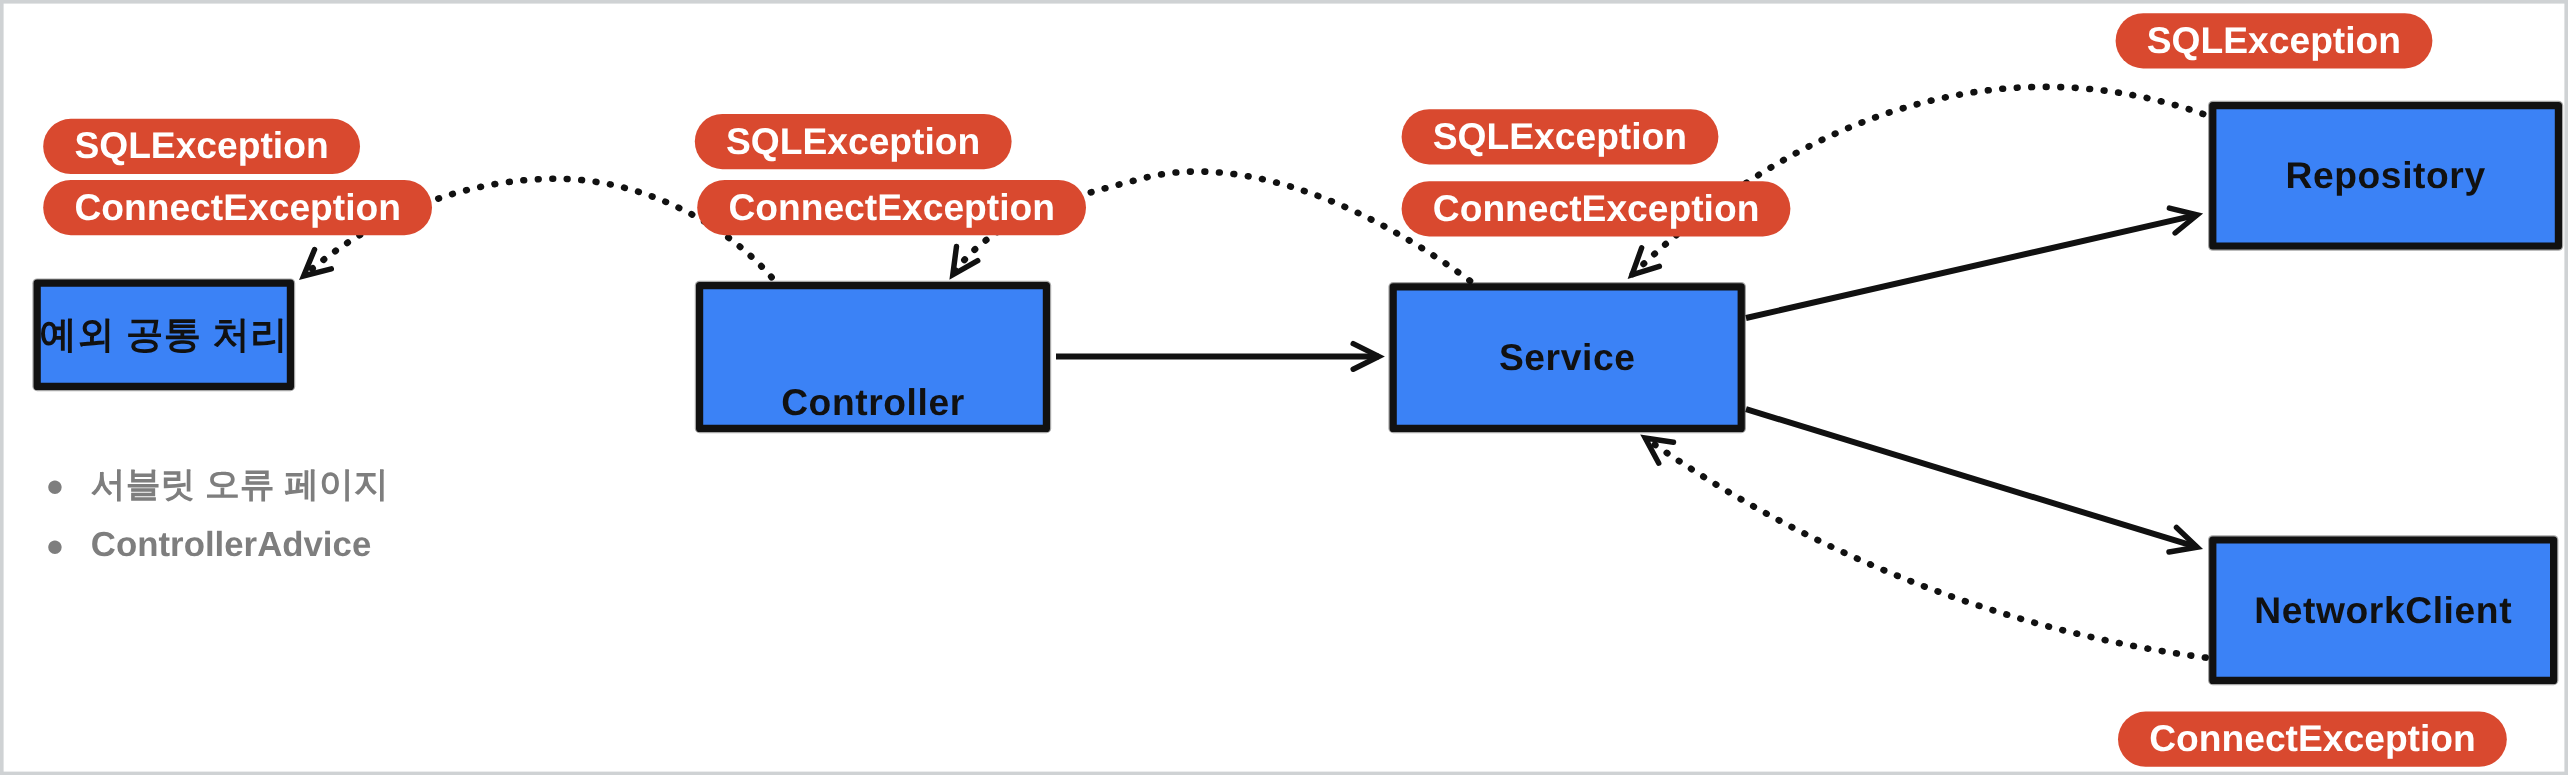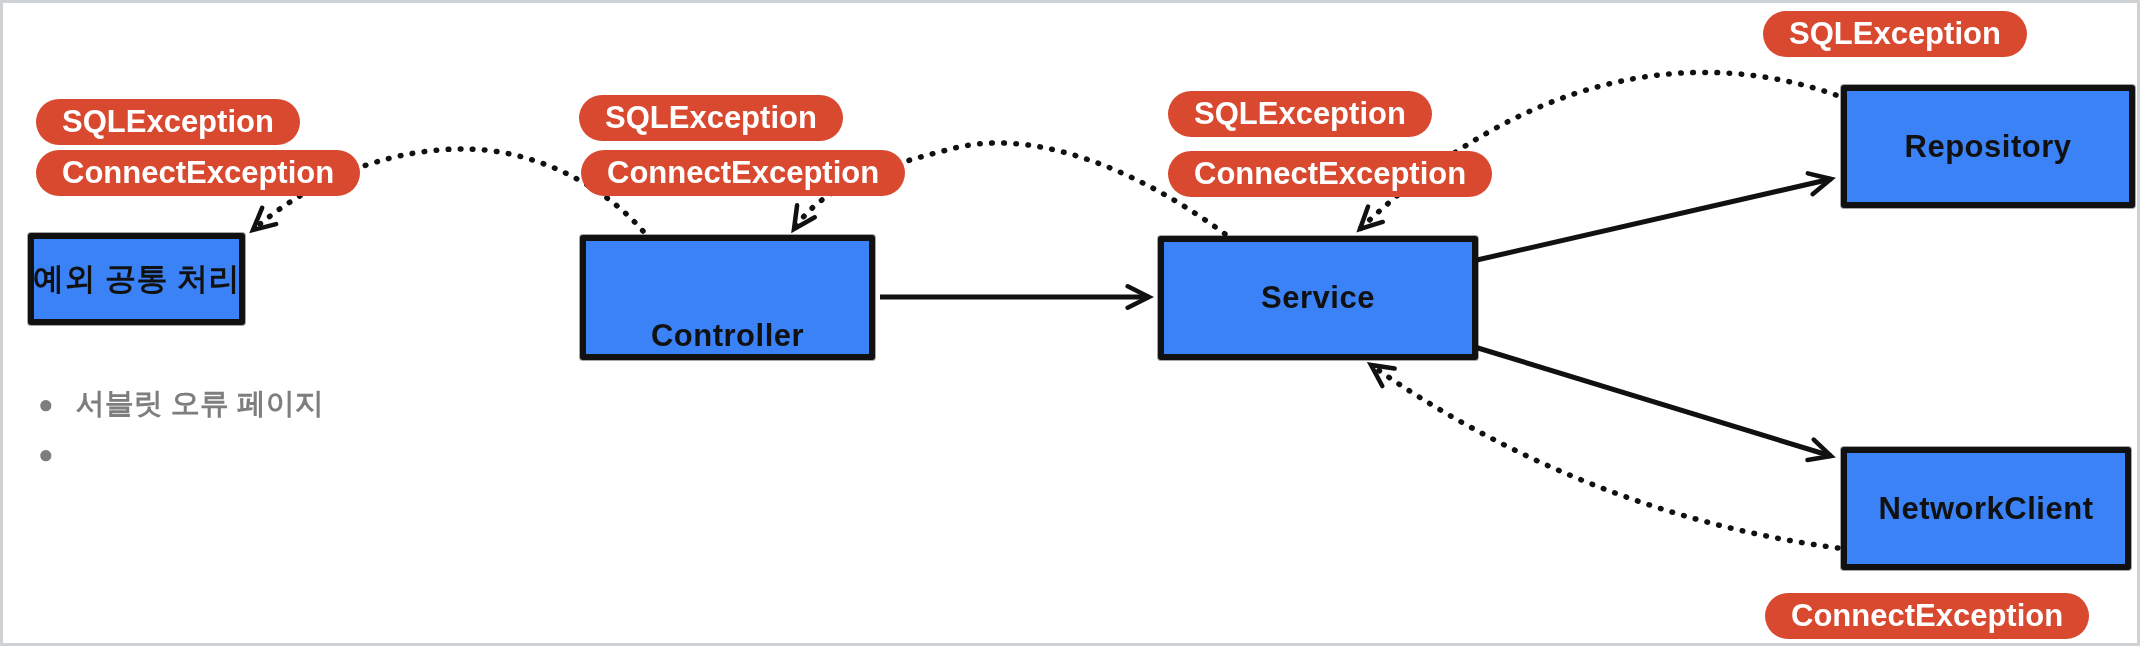--- a/index.html
+++ b/index.html
@@ -80,21 +80,21 @@
     <path class="wire dots" d="M 1222 231 C 1120 156, 1020 126, 948 146 C 885 162, 822 180, 791 226" marker-end="url(#vhead)"></path>
     <path class="wire dots" d="M 640 228 C 596 178, 528 147, 464 146 C 398 145, 318 168, 250 227" marker-end="url(#vhead)"></path>
   </svg>
 
   <div class="node" style="left:25px;top:230px;width:217px;height:92px;">
     <span>예외 공통 처리</span>
   </div>
   <div class="node" style="left:577px;top:232px;width:295px;height:125px;align-items:flex-end;">
     <span>Controller</span>
   </div>
-  <div class="node" style="left:1155px;top:233px;width:320px;height:124px;">
+  <div class="node" style="left:1155px;top:233px;width:296px;height:124px;">
     <span>Service</span>
   </div>
   <div class="node" style="left:1838px;top:82px;width:294px;height:123px;">
     <span>Repository</span>
   </div>
   <div class="node" style="left:1838px;top:444px;width:290px;height:123px;">
     <span>NetworkClient</span>
   </div>
 
   <div class="badge" style="left:33px;top:96px;">SQLException</div>
@@ -108,15 +108,16 @@
 
   <div class="badge" style="left:1760px;top:8px;">SQLException</div>
   <div class="badge" style="left:1762px;top:590px;">ConnectException</div>
 
   <div class="note" style="left:35px;top:383px;height:36px;">
     <span class="dot">●</span>
     <span>서블릿 오류 페이지</span>
   </div>
   <div class="note" style="left:35px;top:433px;height:36px;">
     <span class="dot">●</span>
+    <span>ControllerAdvice</span>
   </div>
 
 </div>
 
 </body></html>

